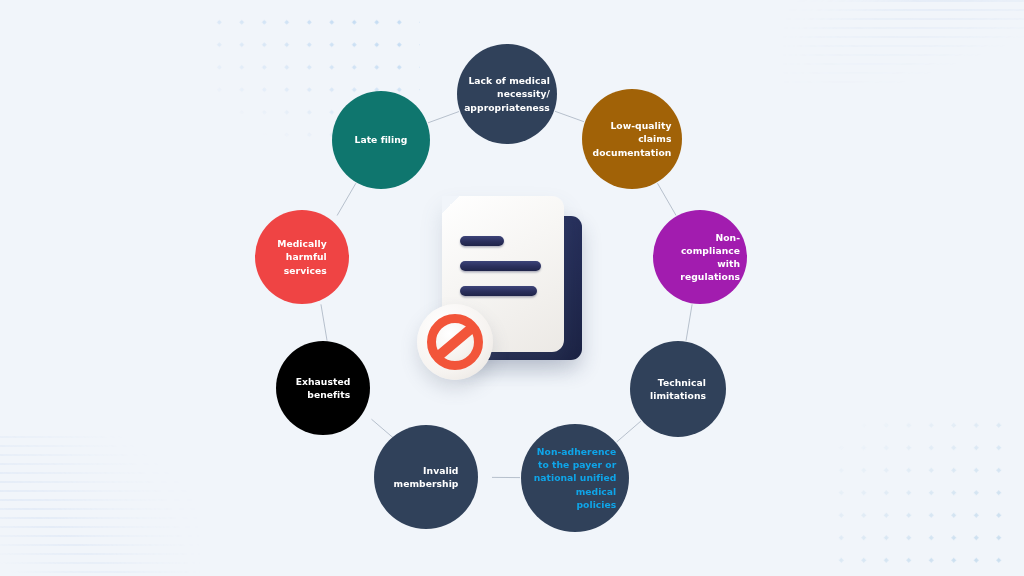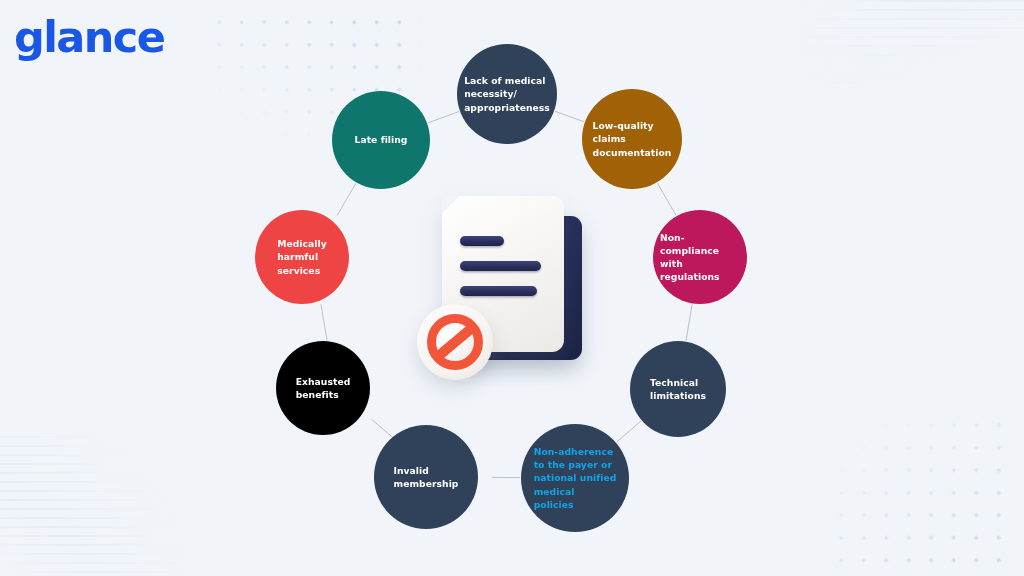--- a/index.html
+++ b/index.html
@@ -126,21 +126,21 @@
 
   
   .node {
     position: absolute;
     border-radius: 50%;
     background: #30415a;
     color: #ffffff;
     display: flex;
     align-items: center;
     justify-content: center;
-    text-align: left;
+    text-align: right;
     box-sizing: border-box;
   }
   .node .node-label {
     font-family: "DejaVu Sans", sans-serif;
     font-size: 9.2px;
     font-weight: 700;
     line-height: 1.42;
     letter-spacing: .05px;
     padding: 0 7px;
     white-space: pre-line;
@@ -232,21 +232,20 @@
 </head>
 <body>
 
 <div id="stage">
 
   <div class="deco dots-tl"></div>
   <div class="deco dots-br"></div>
   <div class="deco lines-tr"></div>
   <div class="deco lines-bl"></div>
 
-  <div id="logo">glance</div>
 
   <svg id="connectors" viewBox="0 0 1024 576" xmlns="http://www.w3.org/2000/svg">
       <line x1="427.96786599100733" y1="122.85300130487035" x2="459.0927766891725" y2="111.48993866903226" stroke="#9aa6b5"></line>
       <line x1="554.985258005305" y1="111.27469288190983" x2="584.014741994695" y2="121.72530711809017" stroke="#9aa6b5"></line>
       <line x1="657.4642298178377" y1="183.18792821330666" x2="676.0336660537998" y2="215.41136168159372" stroke="#9aa6b5"></line>
       <line x1="692.1088486093429" y1="304.3469083439429" x2="686.0555503779625" y2="340.666697732225" stroke="#9aa6b5"></line>
       <line x1="640.9237676555857" y1="421.03674445294047" x2="616.6161791620976" y2="442.0403888793525" stroke="#9aa6b5"></line>
       <line x1="520.0014867476722" y1="477.5955991672623" x2="491.99856731587954" y2="477.3896953479109" stroke="#9aa6b5"></line>
       <line x1="398.73208154152775" y1="442.5399543961151" x2="371.46905822654094" y2="419.2090979054052" stroke="#9aa6b5"></line>
       <line x1="327.0502570388596" y1="340.662894185937" x2="320.9497429611404" y2="304.337105814063" stroke="#9aa6b5"></line>
@@ -257,21 +256,21 @@
       <div class="node" style="left: 457px; top: 44px; width: 100px; height: 100px; background: rgb(48, 65, 90); color: rgb(255, 255, 255);">
         <span class="node-label">Lack of medical
 necessity/
 appropriateness</span>
       </div>
       <div class="node" style="left: 582px; top: 89px; width: 100px; height: 100px; background: #a16207; color: rgb(255, 255, 255);">
         <span class="node-label">Low-quality
 claims
 documentation</span>
       </div>
-      <div class="node" style="left: 653px; top: 210px; width: 94px; height: 94px; background: #be185d; color: rgb(255, 255, 255);">
+      <div class="node" style="left: 653px; top: 210px; width: 94px; height: 94px; background: #a21caf; color: rgb(255, 255, 255);">
         <span class="node-label">Non-compliance
 with regulations</span>
       </div>
       <div class="node" style="left: 630px; top: 341px; width: 96px; height: 96px; background: rgb(48, 65, 90); color: #ffffff;">
         <span class="node-label">Technical
 limitations</span>
       </div>
       <div class="node" style="left: 521px; top: 424px; width: 108px; height: 108px; background: rgb(48, 65, 90); color: #0ea5e9;">
         <span class="node-label">Non-adherence
 to the payer or

